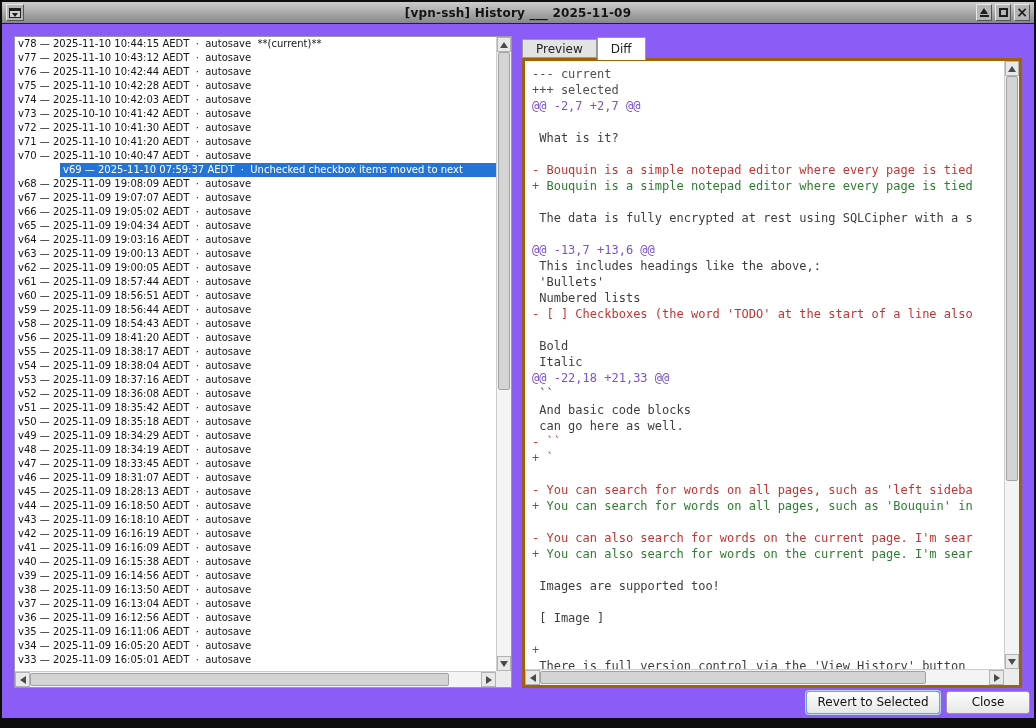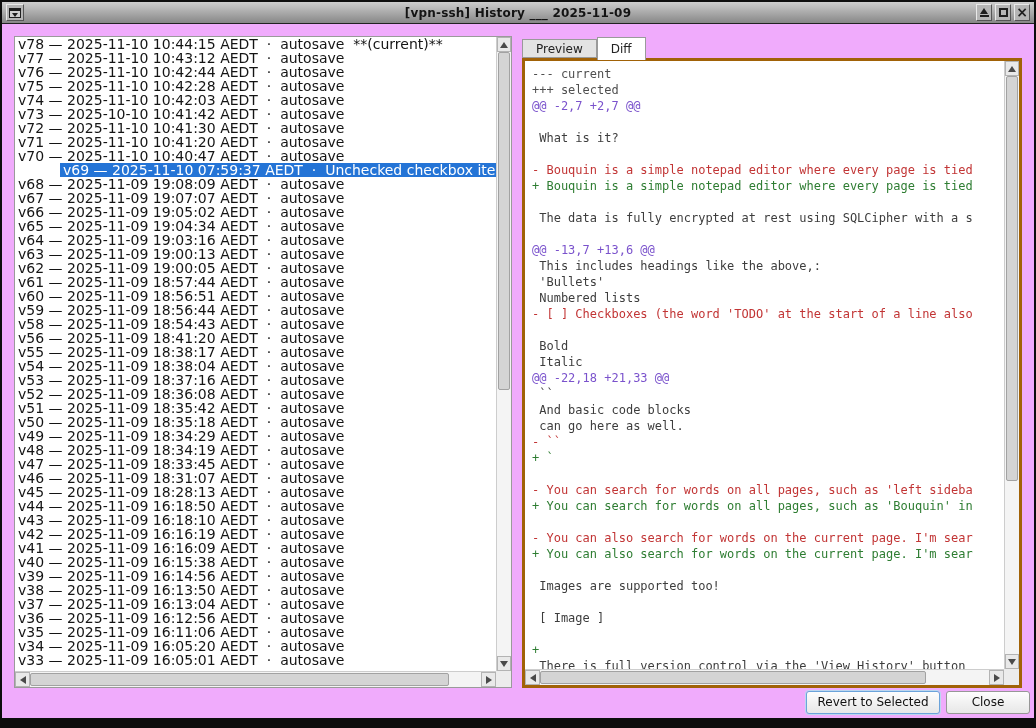--- a/index.html
+++ b/index.html
@@ -1,19 +1,19 @@
 <!DOCTYPE html>
 <html style="--sel: #2474d6; --removed: #c23535; --added: #2e7d32; --hunk: #7a52cc; --context: #3d3d3d; --meta: #4f4f4f;"><head>
 <meta charset="utf-8">
 <style>
   * { margin:0; padding:0; box-sizing:border-box; }
   html,body { width:1036px; height:728px; overflow:hidden; background:#000;
               font-family:"DejaVu Sans", sans-serif; }
   .window { position:absolute; left:0; top:0; width:1036px; height:728px;
-            border:2px solid #0d0d0d; border-bottom-width:10px; background:#f0abfc; }
+            border:2px solid #0d0d0d; border-bottom-width:10px; background:#8b5cf6; }
 
   
   .titlebar { position:absolute; left:0; top:0; right:0; height:22px;
               background:linear-gradient(#cdcdcd,#878787); border-bottom:1px solid #222;
               display:flex; align-items:center; }
   .win-title { position:absolute; left:0; right:0; text-align:center;
                font-size:12px; font-weight:bold; color:#141414; letter-spacing:0.2px; }
   .bevel-btn { background:#b5b5b5; border:1px solid; border-color:#e9e9e9 #555 #555 #e9e9e9;
                display:flex; align-items:center; justify-content:center; }
   .menu-btn { position:absolute; left:4px; top:2px; width:18px; height:17px; }
@@ -46,21 +46,21 @@
   .corner { position:absolute; right:0; bottom:0; width:15px; height:16px; background:#ececec; }
   .arr-up    { width:0;height:0;border-left:4px solid transparent;border-right:4px solid transparent;border-bottom:6px solid #4a4a4a; }
   .arr-down  { width:0;height:0;border-left:4px solid transparent;border-right:4px solid transparent;border-top:6px solid #4a4a4a; }
   .arr-left  { width:0;height:0;border-top:4px solid transparent;border-bottom:4px solid transparent;border-right:6px solid #4a4a4a; }
   .arr-right { width:0;height:0;border-top:4px solid transparent;border-bottom:4px solid transparent;border-left:6px solid #4a4a4a; }
 
   
   .listbox { position:absolute; left:12px; top:34px; width:498px; height:652px;
              background:#fff; border:1px solid #9a9a9a; }
   .rows { position:absolute; left:0; top:0; right:15px; bottom:16px; overflow:hidden; background:#fff; }
-  .row { height:14px; line-height:14px; font-size:14px; padding-left:3px;
+  .row { height:14px; line-height:14px; font-size:10px; padding-left:3px;
          white-space:pre; overflow:hidden; color:#141414; }
   .row.selected { background:var(--sel,#2474d6); color:#fff;margin-left:45px; }
 
   
   .tabs { position:absolute; left:520px; top:35px; height:21px; display:flex;
           align-items:flex-end; z-index:5; }
   .tab { height:19px; padding:2px 13px 0; font-size:12px; color:#222;
          background:#e3e3e3; border:1px solid #9a9a9a; position:relative; }
   .tab.active { height:23px; margin-bottom:-2px; padding-top:4px; background:#fff;
                 border-bottom:none; z-index:6; }

